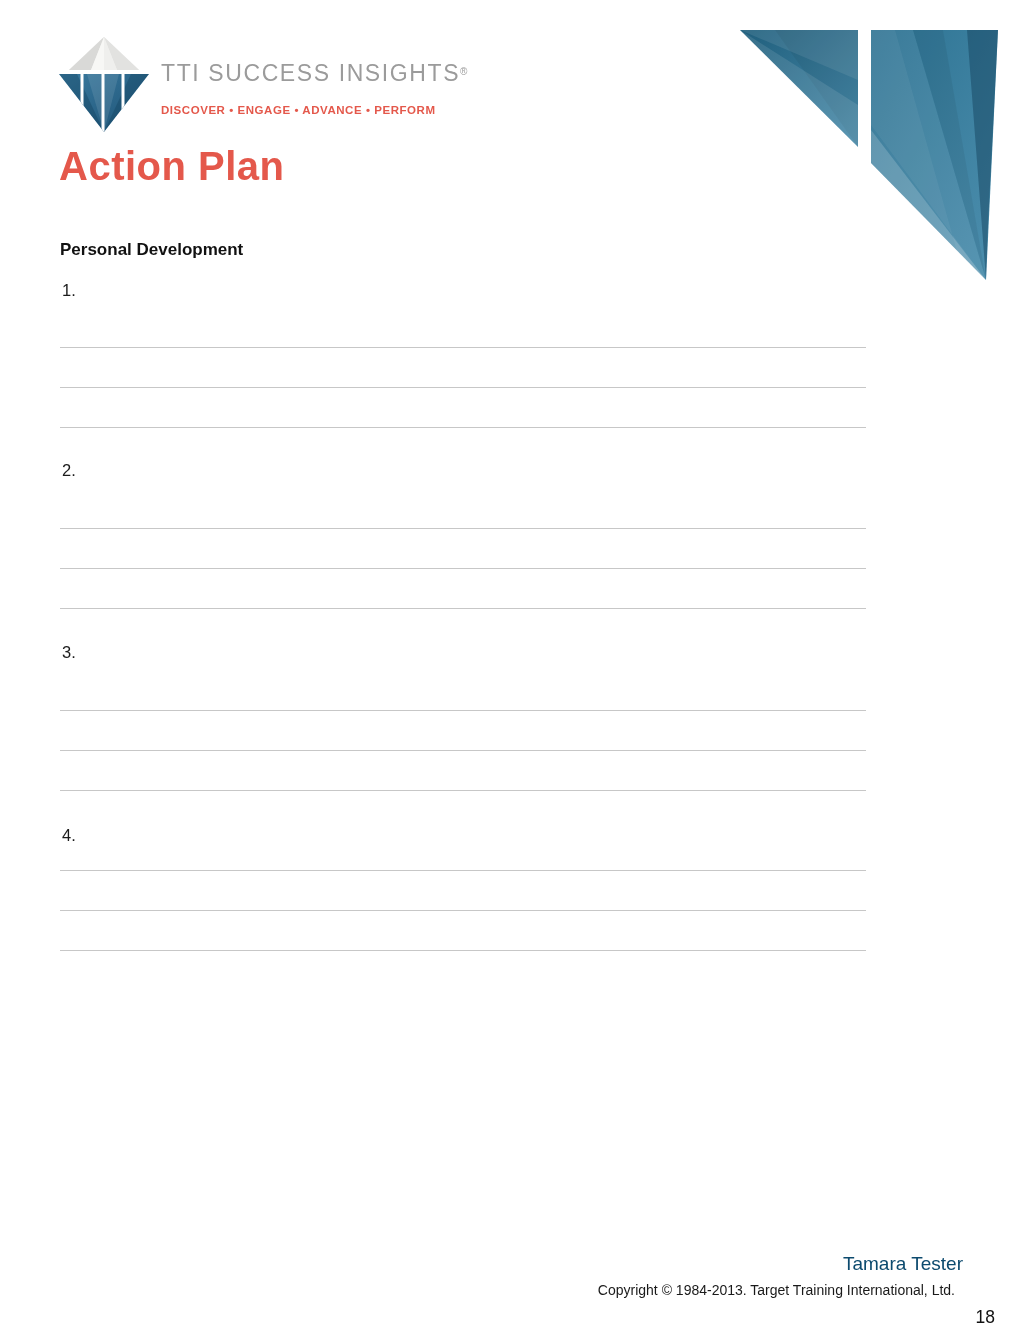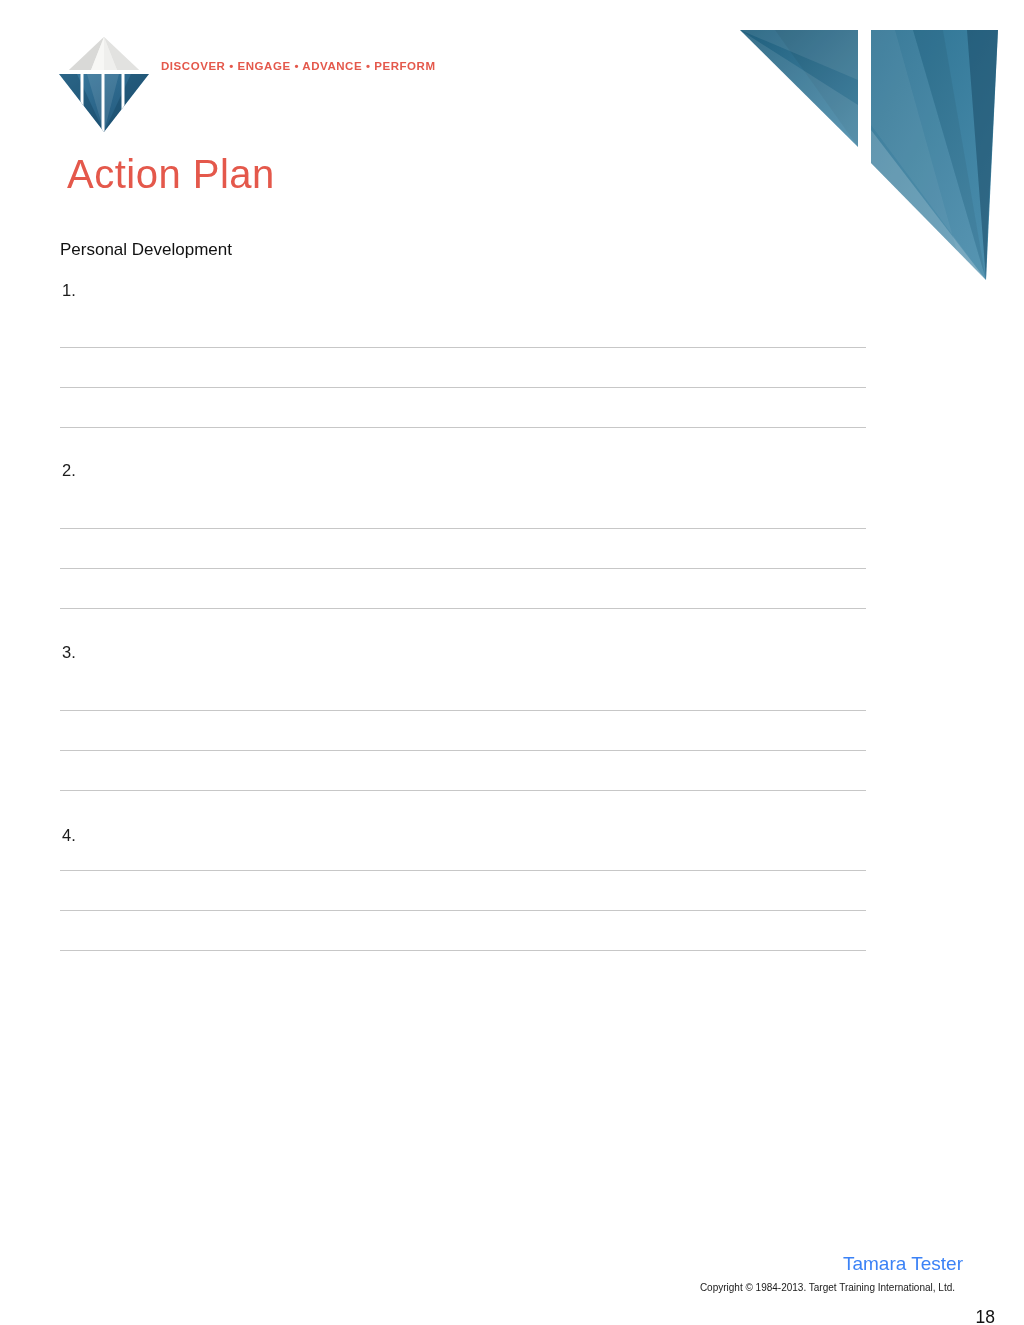--- a/index.html
+++ b/index.html
@@ -13,33 +13,33 @@
   }
   
   .logo-mark{position:absolute;left:57px;top:36px;}
   .logo-text{position:absolute;left:161px;top:60px;}
   .brand{
     font-size:23px;letter-spacing:1.6px;color:#9b9b9b;font-weight:400;
     white-space:nowrap;
   }
   .brand .reg{font-size:10px;vertical-align:6px;letter-spacing:0;}
   .tagline{
-    margin-top:0;
+    margin-top:17px;
     font-size:11.5px;font-weight:700;color:#e4584b;letter-spacing:0.55px;
     white-space:nowrap;
   }
   .corner{position:absolute;left:735px;top:25px;}
   
   .title{
-    position:absolute;left:59px;top:144px;margin:8px;
-    font-size:40px;font-weight:400;color:#e4584b;letter-spacing:0.5px;
+    position:absolute;left:59px;top:144px;margin:0;
+    font-size:40px;font-weight:700;color:#e4584b;letter-spacing:0.5px;
   }
   .section-heading{
     position:absolute;left:60px;top:240px;margin:0;
-    font-size:17px;font-weight:400;color:#111;
+    font-size:17px;font-weight:700;color:#111;
   }
   
   .q{
     position:absolute;left:62px;width:800px;
     display:flex;align-items:flex-start;
     font-size:16.5px;line-height:19.5px;color:#1b1b1b;
   }
   .q-num{flex:none;width:25px;}
   .q-text{white-space:pre-line;}
   .blank{
@@ -47,25 +47,25 @@
     border-bottom:1.5px solid #2a2a2a;
   }
   
   .rule{
     position:absolute;left:60px;width:806px;height:0;
     border-top:1.5px solid #c7c7c7;
   }
   
   .footer-name{
     position:absolute;right:61px;top:1253px;
-    font-size:19px;color:#3b82f6;
+    font-size:19px;color:#0c4a6e;
   }
   .footer-copy{
     position:absolute;right:69px;top:1282px;
-    font-size:10px;color:#1a1a1a;
+    font-size:14px;color:#1a1a1a;
   }
   .footer-page{
     position:absolute;right:29px;top:1275px;
     font-size:17.5px;color:#111;margin-top:32px;
   }
 </style>
 </head>
 <body>
 
 <div class="page">
@@ -92,20 +92,21 @@
       <polygon points="2,38 20,38 47,96" fill="#0a3550" opacity="0.30"></polygon>
       <polygon points="74,38 92,38 47,96" fill="#0a3550" opacity="0.28"></polygon>
       <polygon points="30,38 62,38 47,96" fill="#ffffff" opacity="0.10"></polygon>
       <rect x="23.5" y="38" width="3" height="58" fill="#ffffff"></rect>
       <rect x="44.5" y="38" width="3" height="58" fill="#ffffff"></rect>
       <rect x="64.5" y="38" width="3" height="58" fill="#ffffff"></rect>
     </g>
   </svg>
 
   <div class="logo-text">
+    <div class="brand"><span>TTI SUCCESS INSIGHTS</span><span class="reg">®</span></div>
     <div class="tagline">DISCOVER • ENGAGE • ADVANCE • PERFORM</div>
   </div>
 
   <svg class="corner" width="270" height="265" viewBox="0 0 270 265">
     <defs>
       <linearGradient id="gSmall" x1="0" y1="0" x2="1" y2="1">
         <stop offset="0" stop-color="#1f5e7c"></stop>
         <stop offset="1" stop-color="#4a8cab"></stop>
       </linearGradient>
       <linearGradient id="gBig" x1="0" y1="0" x2="1" y2="1">

